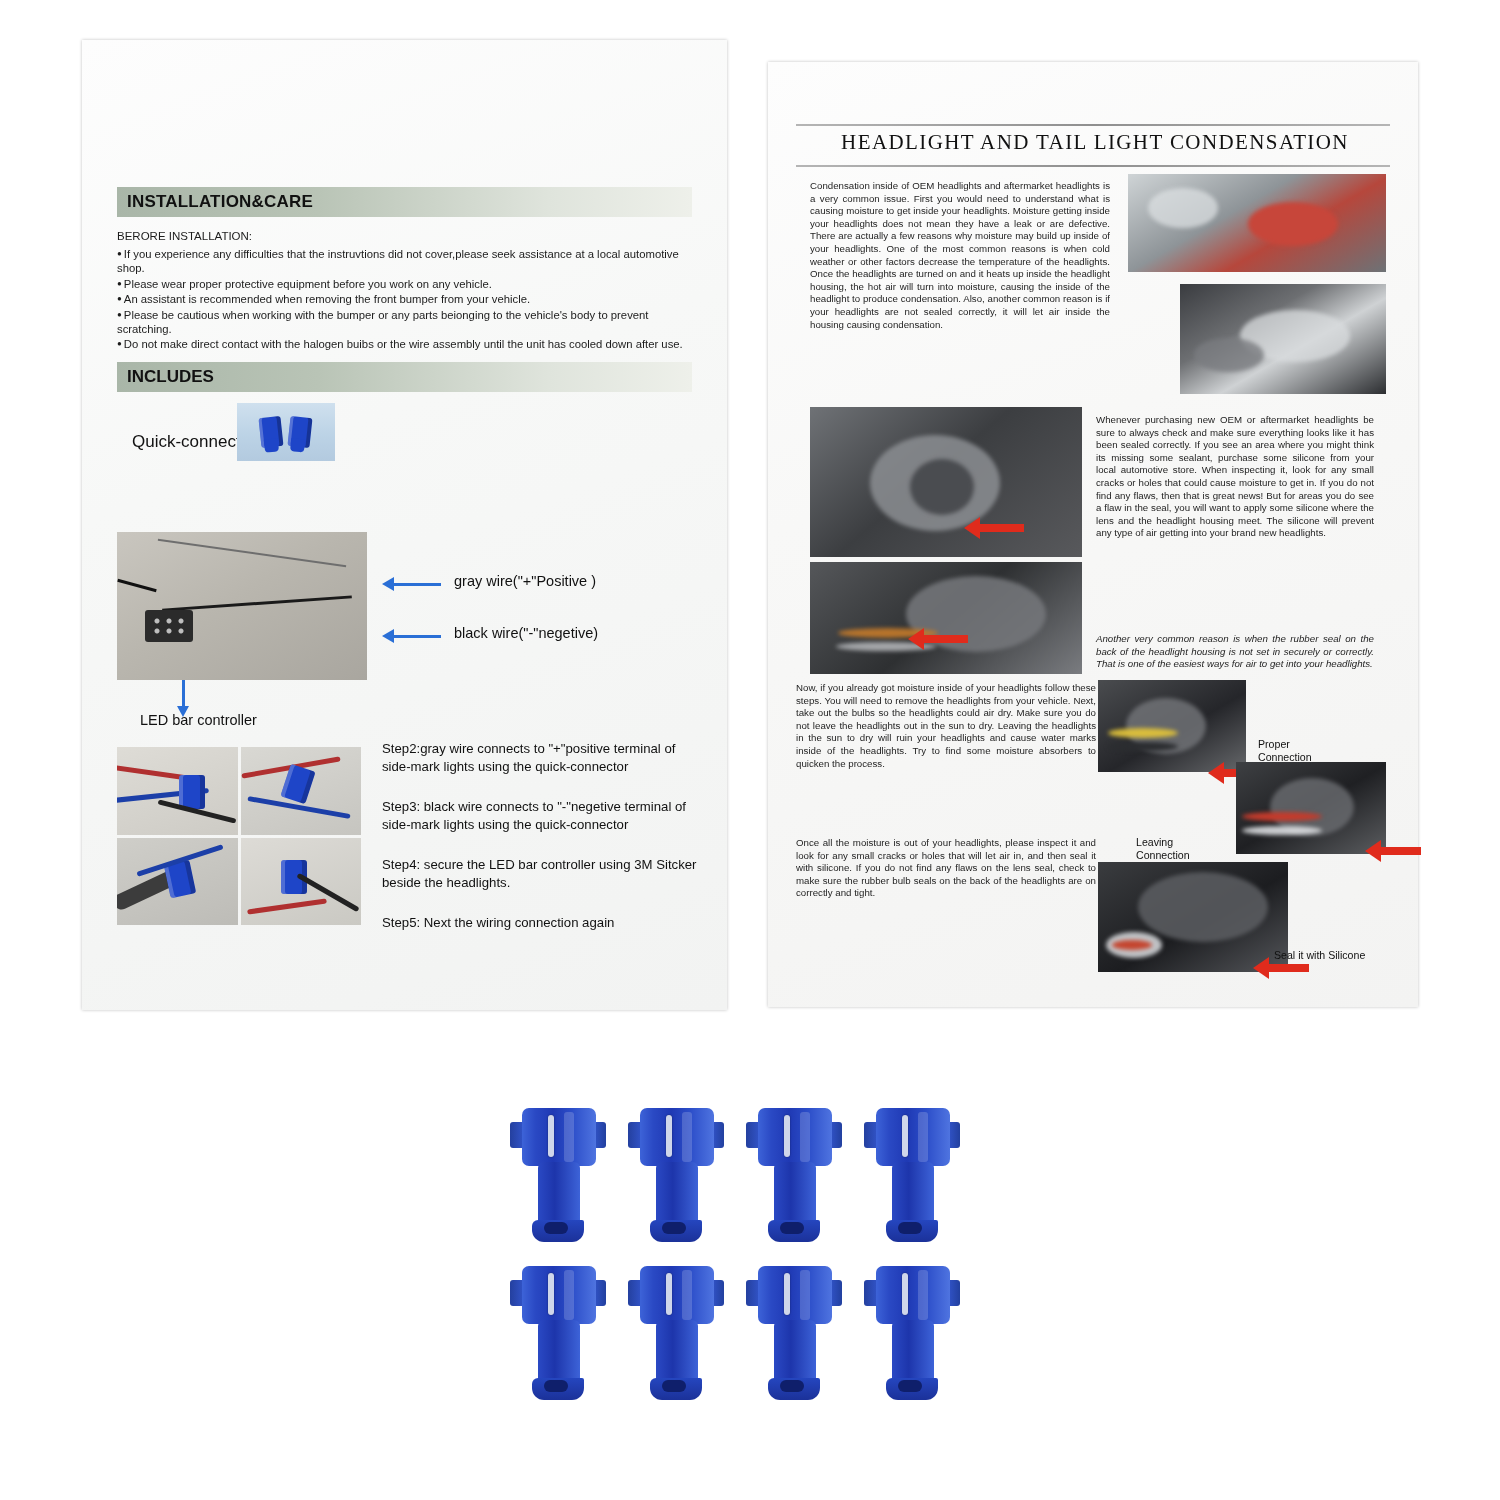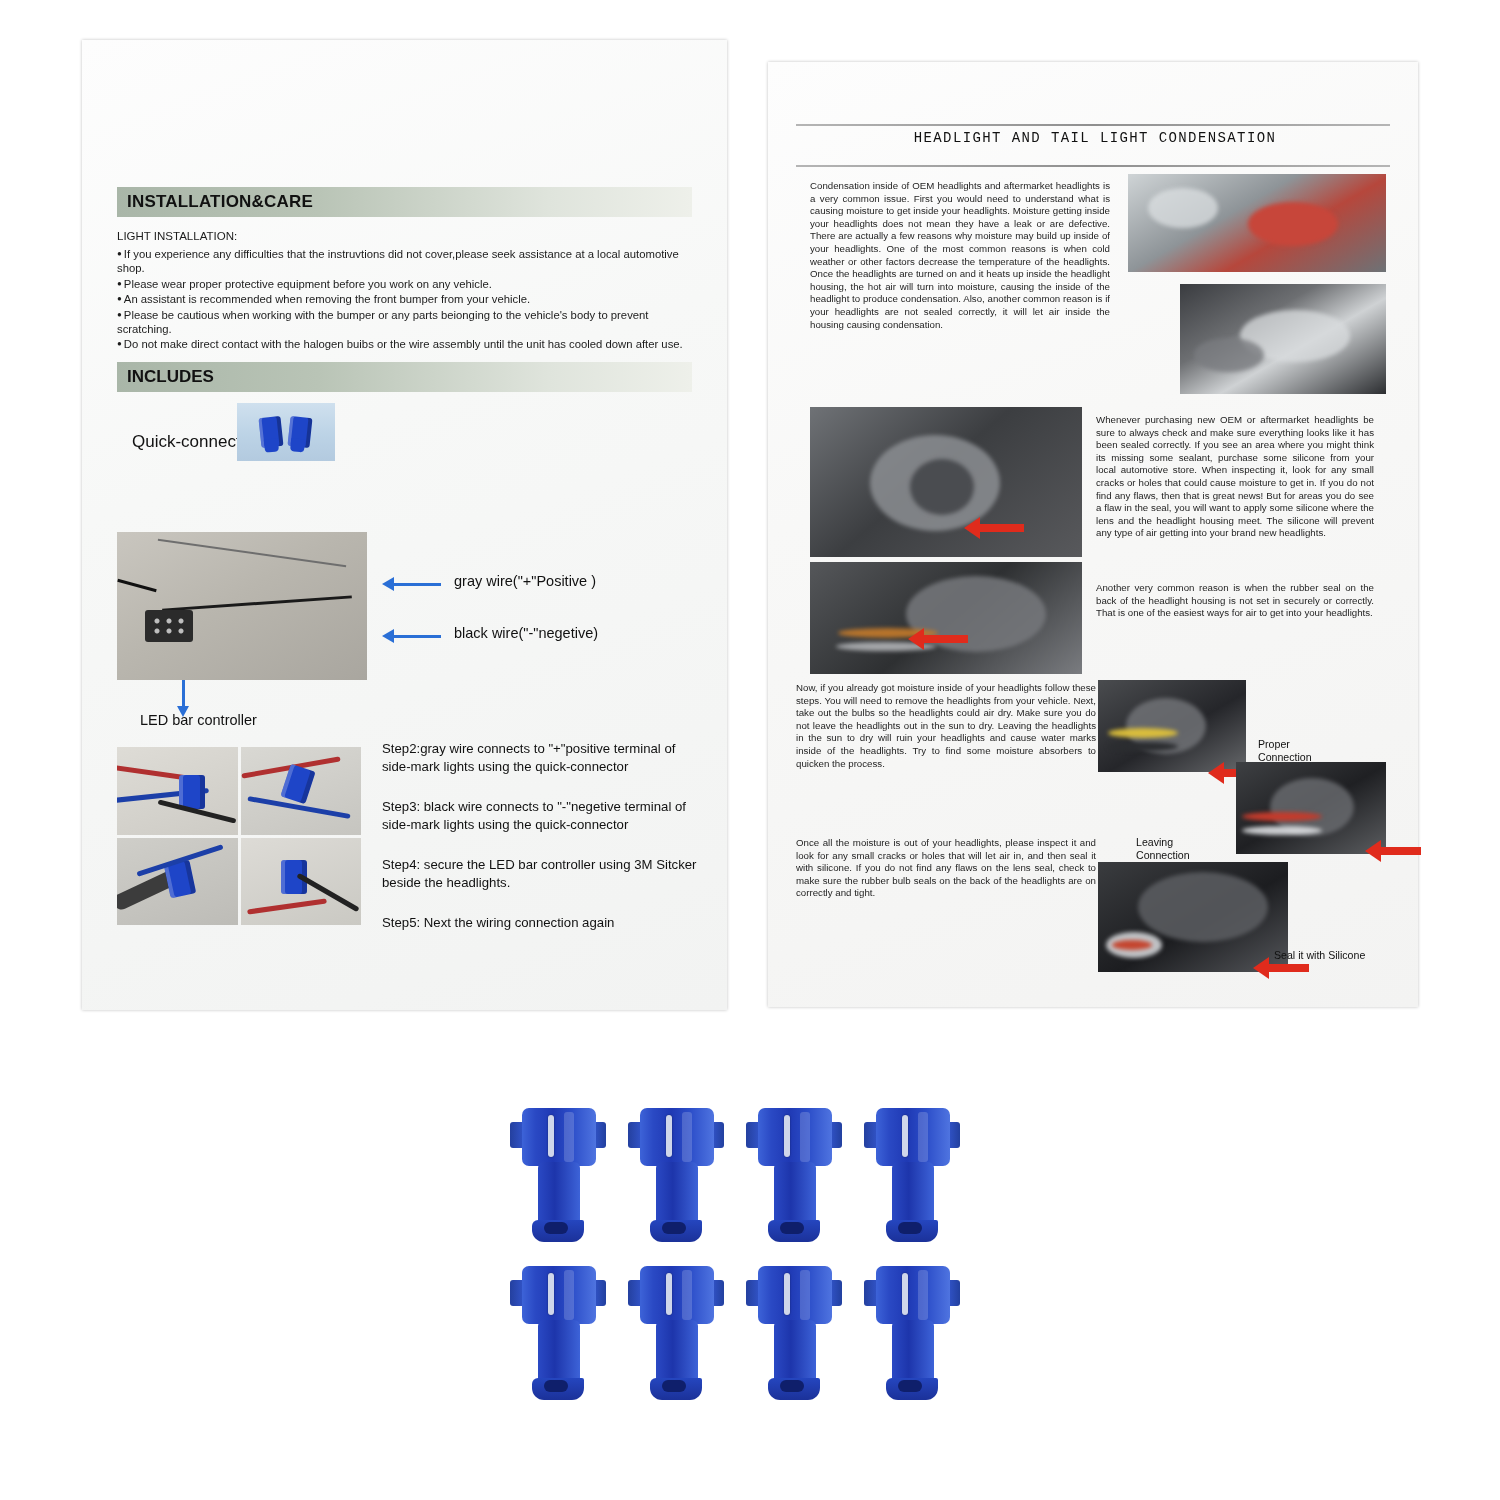--- a/index.html
+++ b/index.html
@@ -199,43 +199,43 @@
 
   .steps {
     position: absolute; left: 300px; top: 700px; width: 320px;
     font-size: 13.2px; line-height: 18px; color: #111;
   }
   .steps p { margin: 0 0 22px 0; }
 
   
   #r-title {
     position: absolute; left: 38px; top: 68px; width: 578px;
-    font-size: 14px; letter-spacing: 1.4px; color: #111;
+    font-size: 21px; letter-spacing: 1.4px; color: #111;
     text-align: center;
-    font-family: Liberation Mono, monospace;
+    font-family: Liberation Serif, serif;
   }
   #r-title-rule-top {
     position: absolute; left: 28px; top: 62px; width: 594px; height: 2px;
     background: linear-gradient(90deg,#b5b5b5,#8f8f8f,#b5b5b5);
   }
   #r-title-rule-bot {
     position: absolute; left: 28px; top: 103px; width: 594px; height: 2px;
     background: linear-gradient(90deg,#b5b5b5,#8f8f8f,#b5b5b5);
   }
 
   .rtext {
     position: absolute;
     font-size: 9.7px;
     line-height: 12.6px;
     color: #242424;
     text-align: justify;
   }
   #r-col1 { left: 42px; top: 118px; width: 300px; }
   #r-col2 { left: 328px; top: 352px; width: 278px; }
-  #r-col3 { left: 328px; top: 520px; width: 278px; }
+  #r-col3 { left: 328px; top: 571px; width: 278px; font-style: italic; }
   #r-col4 { left: 28px; top: 620px; width: 300px; }
   #r-col5 { left: 28px; top: 775px; width: 300px; }
 
   .rphoto { position: absolute; overflow: hidden; }
   #rp-tail {
     left: 360px; top: 112px; width: 258px; height: 98px;
     background: linear-gradient(150deg,#cfd4d6 0%, #8e9498 40%, #b6473c 62%, #6d7276 100%);
   }
   #rp-head {
     left: 412px; top: 222px; width: 206px; height: 110px;
@@ -356,21 +356,21 @@
     background: #0f1f6b; border-radius: 6px;
   }
 </style>
 </head>
 <body>
 
 <div class="sheet" id="sheet-left">
 
   <div class="band" id="band-install">INSTALLATION&amp;CARE</div>
 
-  <div class="before-label">LIGHT INSTALLATION:</div>
+  <div class="before-label">BERORE INSTALLATION:</div>
 
   <div class="bullets">
     <div class="b">If you experience any difficulties that the instruvtions did not cover,please seek assistance at a local automotive shop.</div>
     <div class="b">Please wear proper protective equipment before you work on any vehicle.</div>
     <div class="b">An assistant is recommended when removing the front bumper from your vehicle.</div>
     <div class="b">Please be cautious when working with the bumper or any parts beionging to the vehicle's body to prevent scratching.</div>
     <div class="b">Do not make direct contact with the halogen buibs or the wire assembly until the unit has cooled down after use.</div>
   </div>
 
   <div class="band" id="band-includes">INCLUDES</div>

